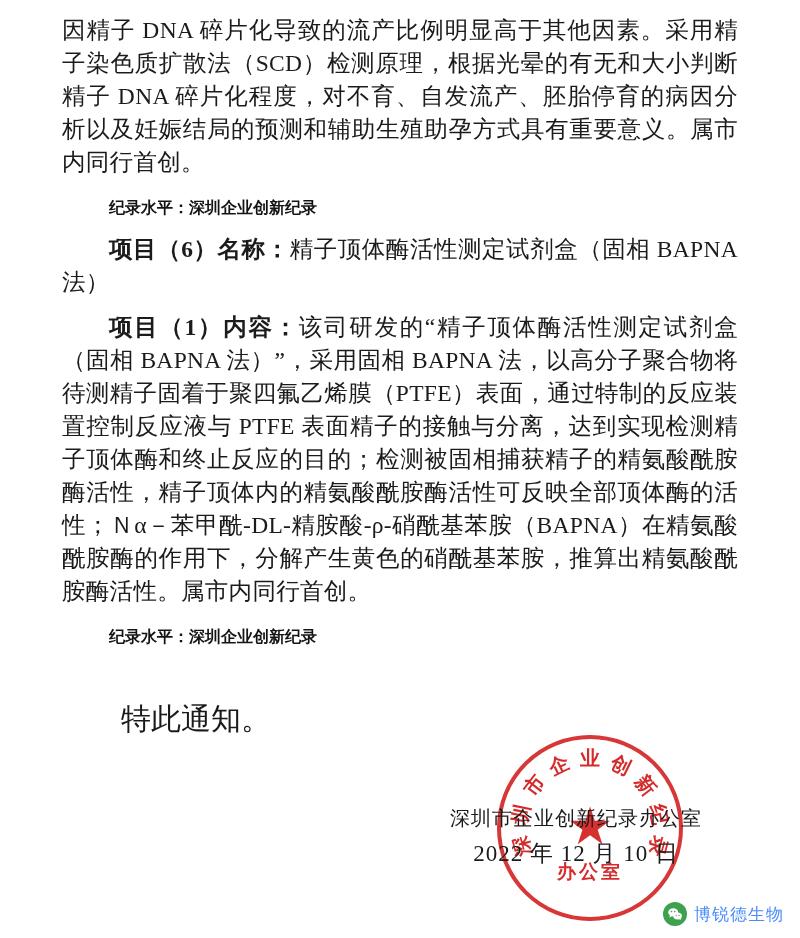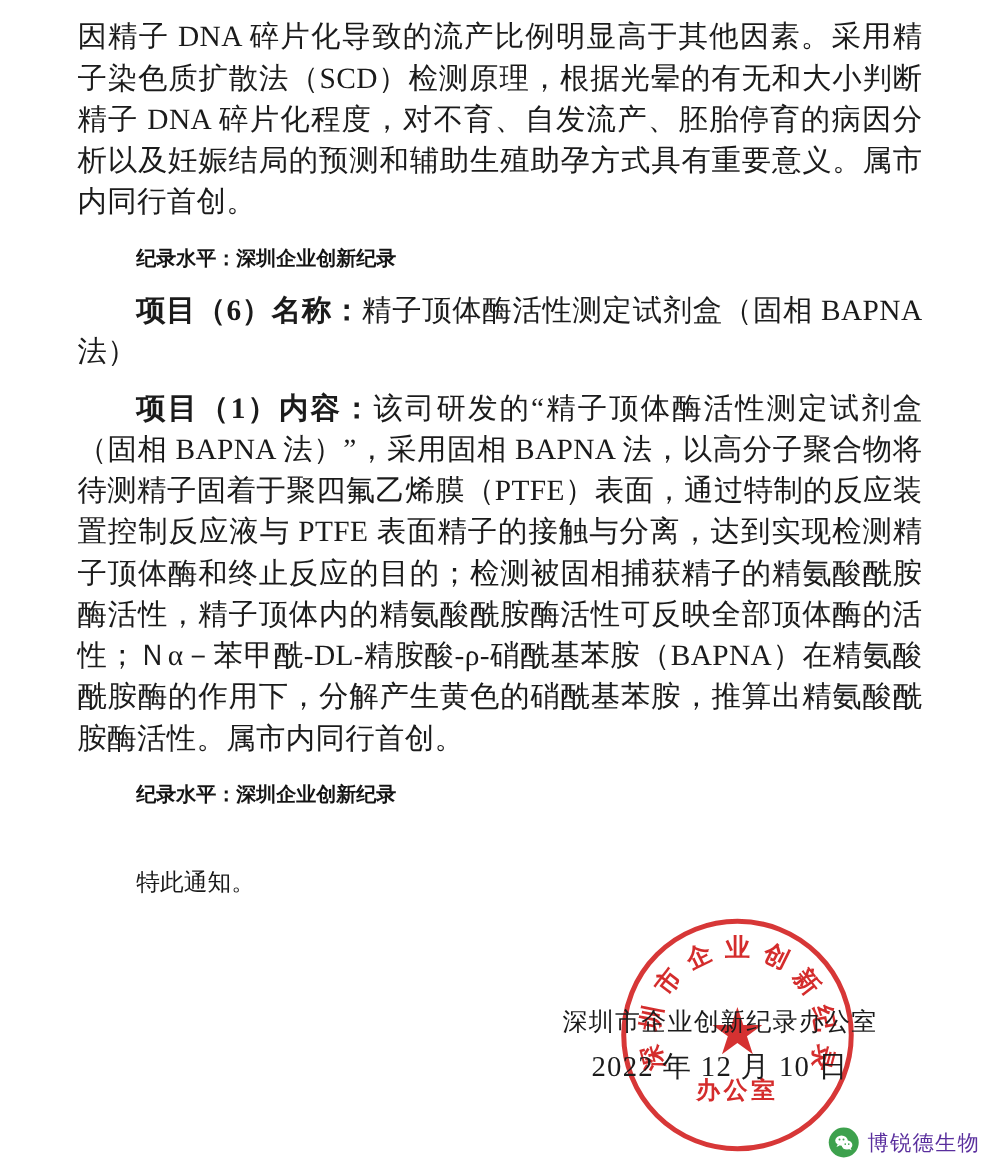--- a/index.html
+++ b/index.html
@@ -41,24 +41,24 @@
     font-size: 16px;
     line-height: 38px;
     font-weight: bold;
     margin: 10px 0 6px 0;
     text-indent: 47px;
     color: #141414;
   }
   .spacer-sm { height: 10px; }
   .spacer-md { height: 26px; }
   .notice {
-    font-size: 19px;
+    font-size: 30px;
     line-height: 38px;
     text-indent: 47px;
-    margin: 0;
+    margin: 12px;
   }
   .signature-block {
     position: absolute;
     right: 74px;
     top: 800px;
     width: 300px;
     text-align: center;
   }
   .sig-org {
     font-size: 20px;
@@ -147,21 +147,21 @@
     height: 24px;
     border-radius: 50%;
     background: #2d9a3e;
     display: inline-flex;
     align-items: center;
     justify-content: center;
   }
   .wechat-icon svg { display: block; }
   .wechat-text {
     font-size: 17px;
-    color: #4c1d95;
+    color: #3b82f6;
     font-family: Liberation Mono, monospace;
     letter-spacing: 1px;
   }
 </style>
 </head>
 <body>
 
 <div class="page">
 
   <p class="para">因精子 DNA 碎片化导致的流产比例明显高于其他因素。采用精子染色质扩散法（SCD）检测原理，根据光晕的有无和大小判断精子 DNA 碎片化程度，对不育、自发流产、胚胎停育的病因分析以及妊娠结局的预测和辅助生殖助孕方式具有重要意义。属市内同行首创。</p>

